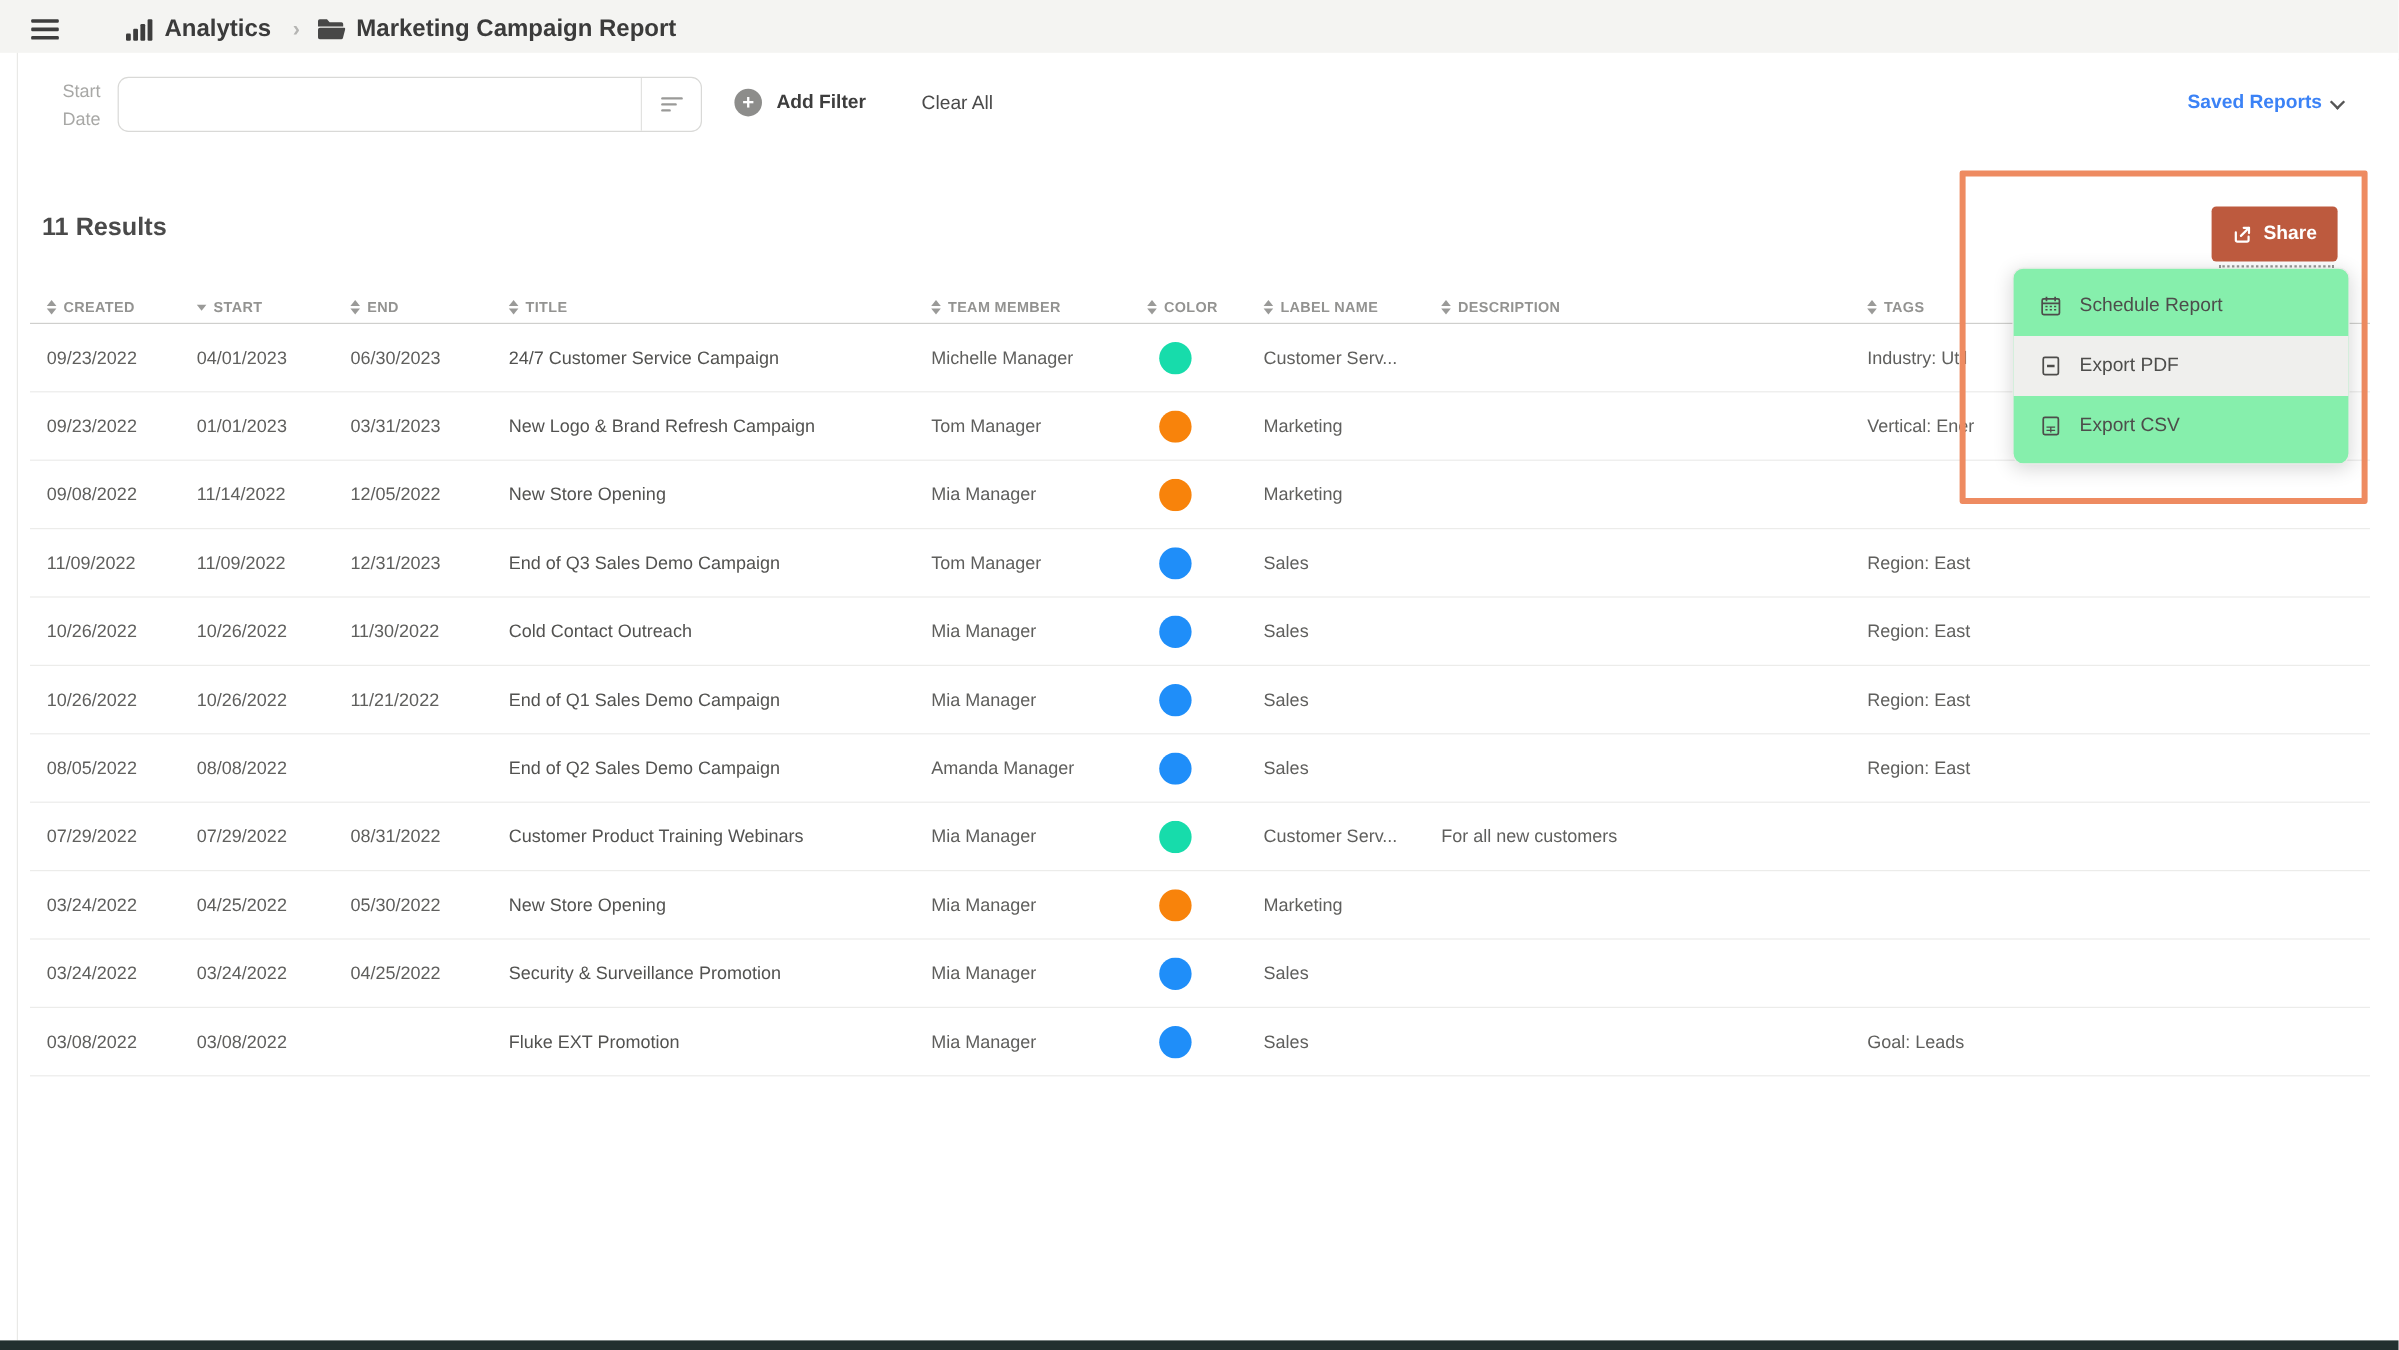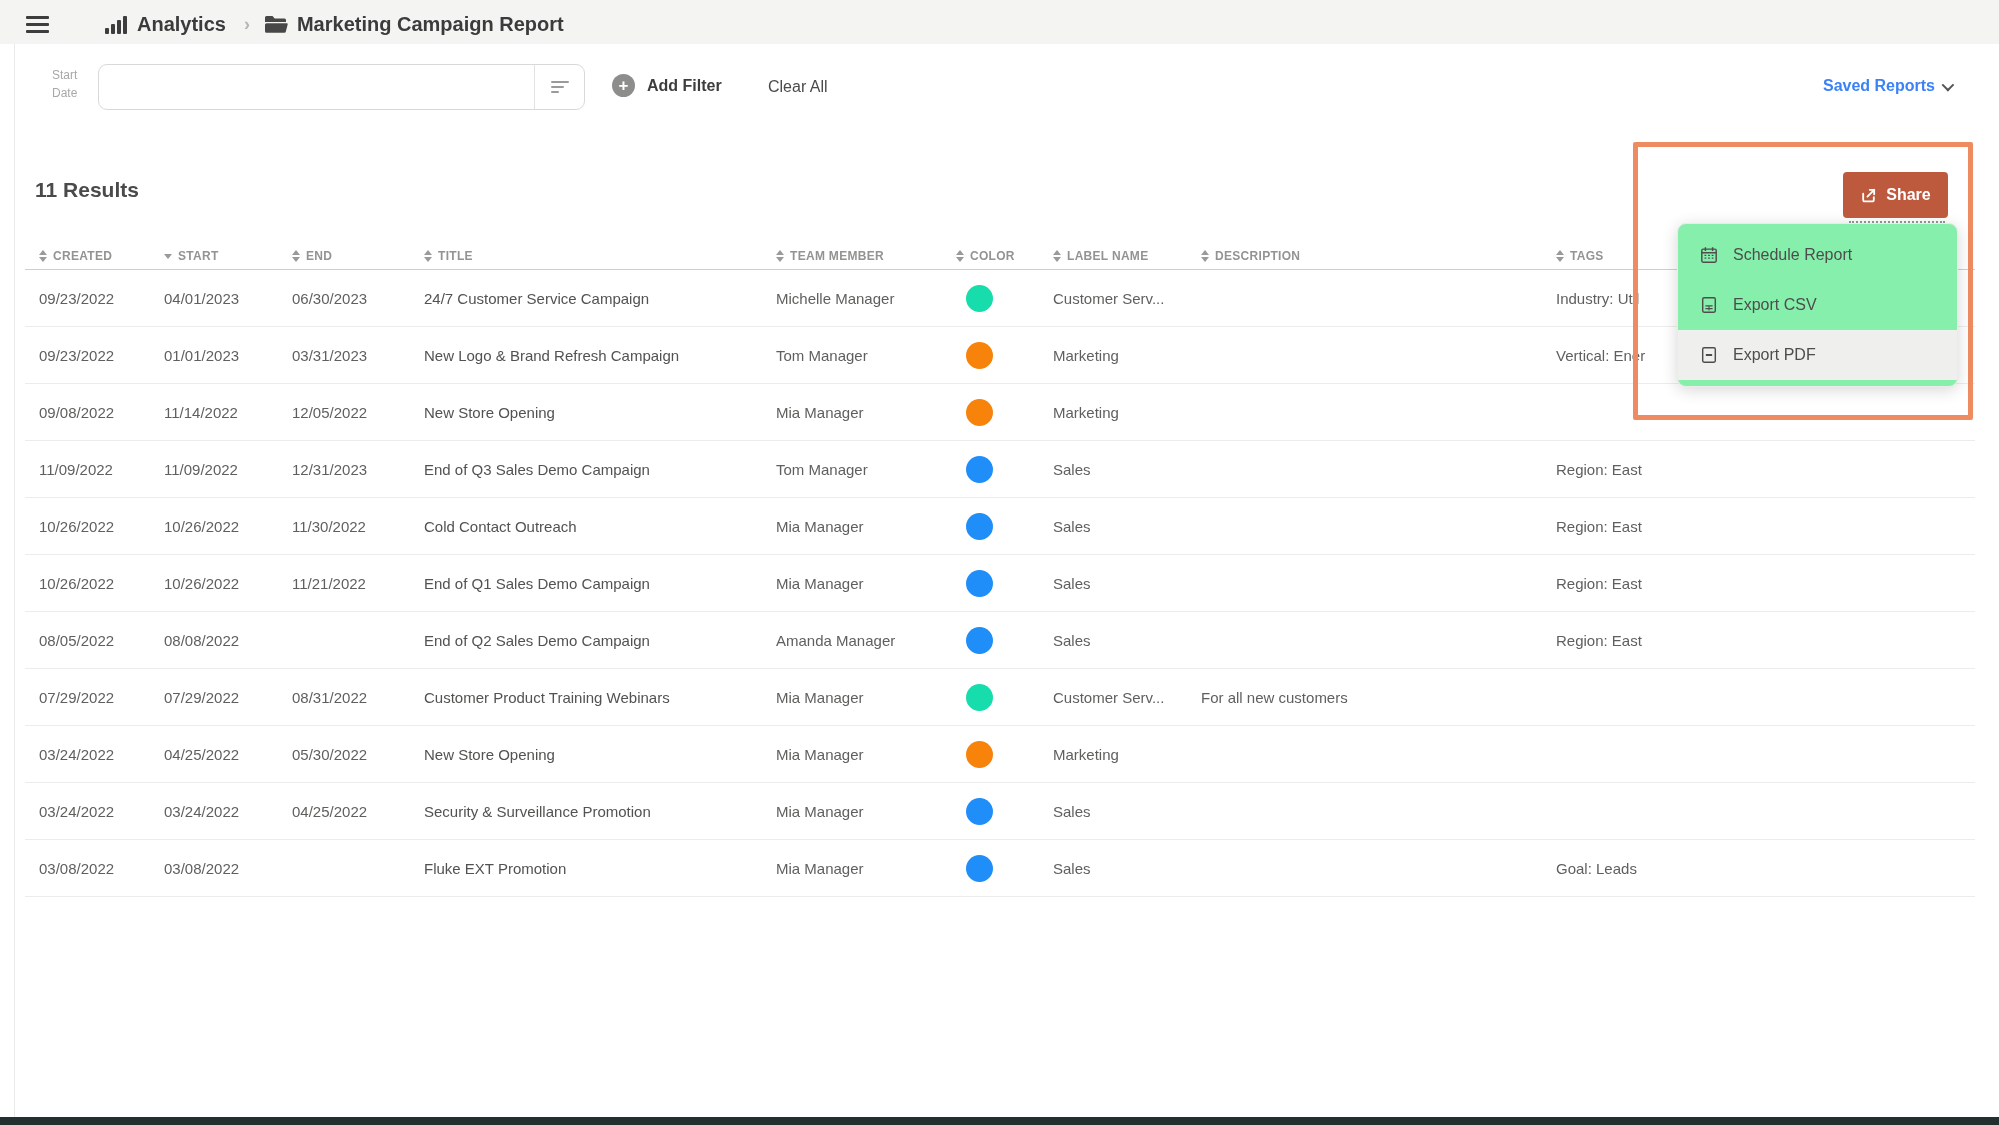--- a/index.html
+++ b/index.html
@@ -28,21 +28,21 @@
   .chat-link { color:#e0603a; font-size:15px; font-weight:bold; cursor:pointer; }
   .trial-note { color:#8d8d8b; font-size:12px; margin-left:10px; }
   .help-btn { font-size:22px; font-weight:bold; color:#3a3a3a; margin-left:36px; cursor:pointer; }
   .bell-wrap { position:relative; margin-left:34px; cursor:pointer; }
   .bell-wrap svg { width:22px; height:22px; }
   .bell-dot { position:absolute; right:-4px; bottom:-2px; width:9px; height:9px; border-radius:50%; background:#ef7445; }
 
   
   .filterbar { position:absolute; left:0; top:44px; width:100%; height:92px; background:#fff; }
   .startdate-label { position:absolute; left:52px; top:22px; width:42px;
-                     font-size:12px; color:#a8a8a6; line-height:1.5; }
+                     font-size:15px; color:#a8a8a6; line-height:1.5; }
   .date-input-wrap { position:absolute; left:98px; top:20px; width:487px; height:46px;
                      border:1px solid #d9d9d7; border-radius:9px; background:#fff; display:flex; }
   .date-input { flex:1; border:none; outline:none; background:transparent; font-size:15px; color:#555;
                 padding:0 12px; border-radius:9px 0 0 9px; }
   .filter-toggle { width:50px; border-left:1px solid #e2e2e0; display:flex; align-items:center; justify-content:center; cursor:pointer; }
   .filter-lines { display:flex; flex-direction:column; gap:3px; }
   .filter-lines i { display:block; height:2px; background:#9a9a98; border-radius:1px; }
   .filter-lines i:nth-child(1){width:18px;} .filter-lines i:nth-child(2){width:13px;} .filter-lines i:nth-child(3){width:8px;}
   .add-filter { position:absolute; left:612px; top:30px; display:flex; align-items:center; cursor:pointer; }
   .plus-circle { width:23px; height:23px; border-radius:50%; background:#8d8d8b; color:#fff;
@@ -369,35 +369,35 @@
       <div class="menu-item">
         <span style="display: flex;">
           <svg viewBox="0 0 20 20" fill="none" stroke="#4d4d4b" stroke-width="1.6">
             <rect x="2" y="3.5" width="16" height="14.5" rx="1.5"></rect>
             <path d="M2 7.5h16M6 1.5v4M14 1.5v4"></path>
             <path d="M5 10.5h2M9 10.5h2M13 10.5h2M5 13.5h2M9 13.5h2M13 13.5h2" stroke-width="1.3"></path>
           </svg>
         </span>
         <span>Schedule Report</span>
       </div>
+      <div class="menu-item hl">
+        <span style="display: flex;">
+          <svg viewBox="0 0 20 20" fill="none" stroke="#4d4d4b" stroke-width="1.6">
+            <rect x="3" y="2" width="14" height="16" rx="1.5"></rect>
+            <path d="M6.5 10h7" stroke-width="2.2"></path>
+          </svg>
+        </span>
+        <span>Export PDF</span>
+      </div>
       <div class="menu-item">
         <span style="display: flex;">
           <svg viewBox="0 0 20 20" fill="none" stroke="#4d4d4b" stroke-width="1.6">
             <rect x="3" y="2" width="14" height="16" rx="1.5"></rect>
             <path d="M6 11h8M6 14h8M10 11v5" stroke-width="1.2"></path>
           </svg>
         </span>
         <span>Export CSV</span>
       </div>
-      <div class="menu-item hl">
-        <span style="display: flex;">
-          <svg viewBox="0 0 20 20" fill="none" stroke="#4d4d4b" stroke-width="1.6">
-            <rect x="3" y="2" width="14" height="16" rx="1.5"></rect>
-            <path d="M6.5 10h7" stroke-width="2.2"></path>
-          </svg>
-        </span>
-        <span>Export PDF</span>
-      </div>
     </div>
 
   <div class="left-line"></div>
   <div class="bottom-bar"></div>
 </div>
 
 </body></html>

